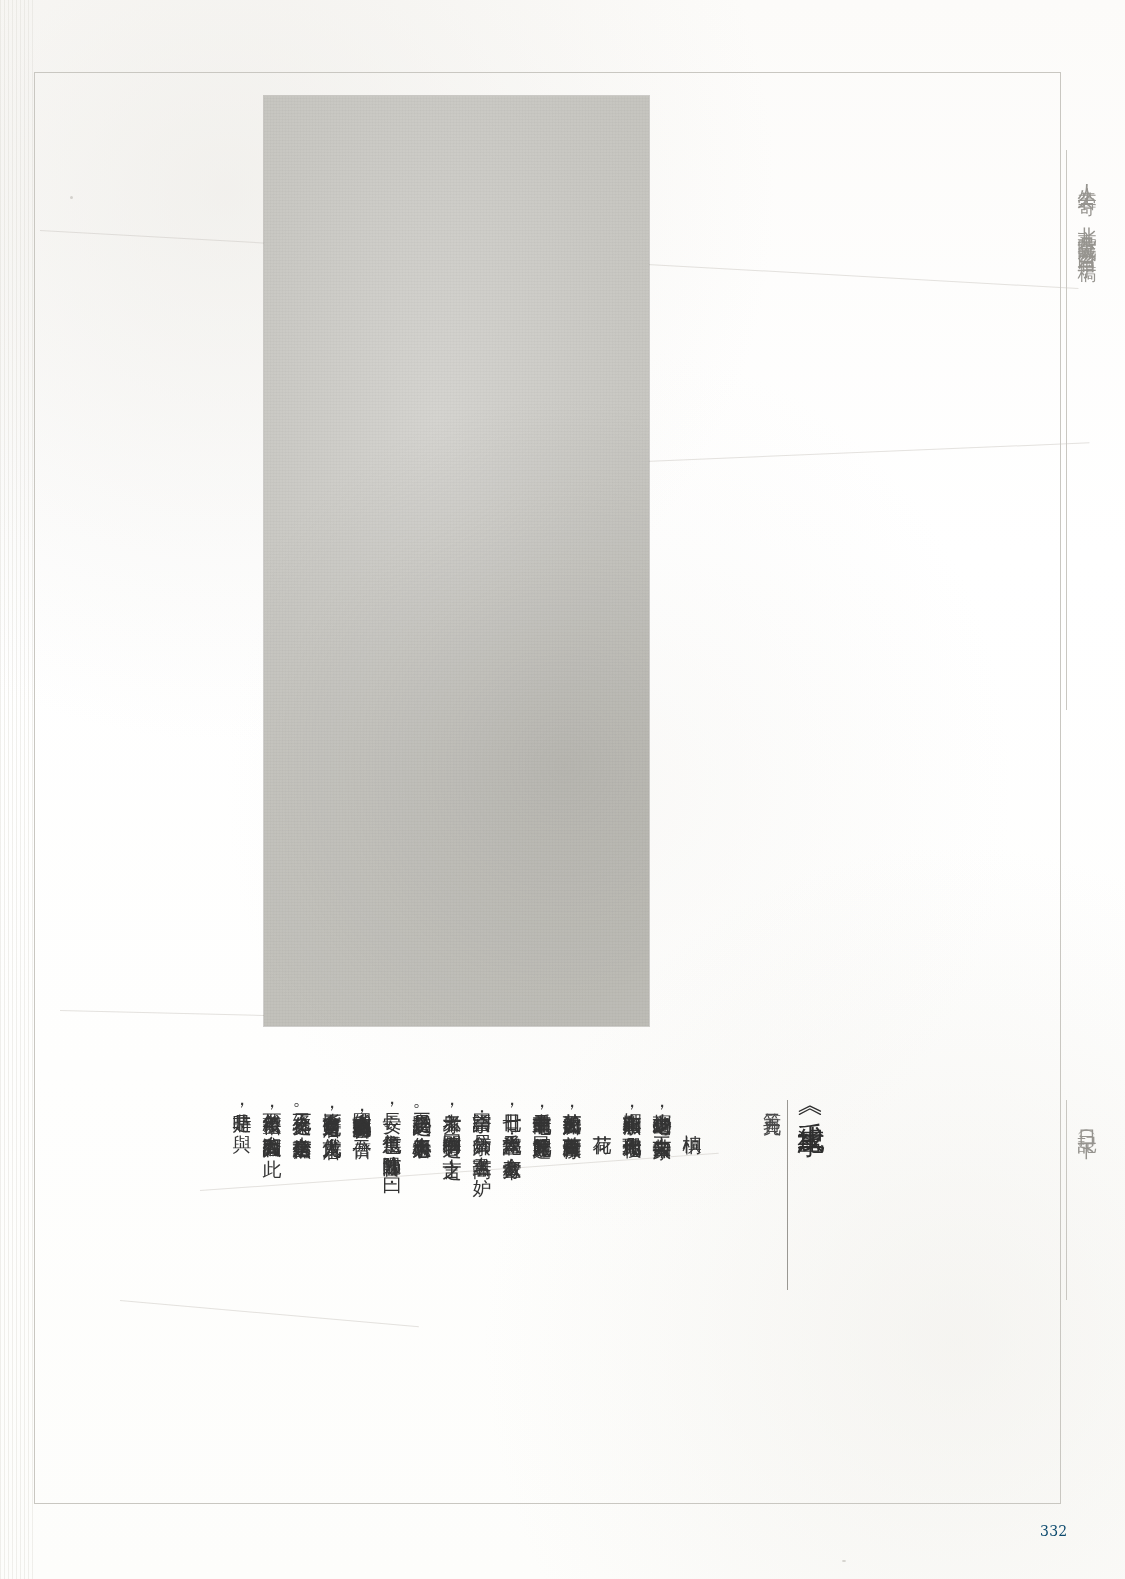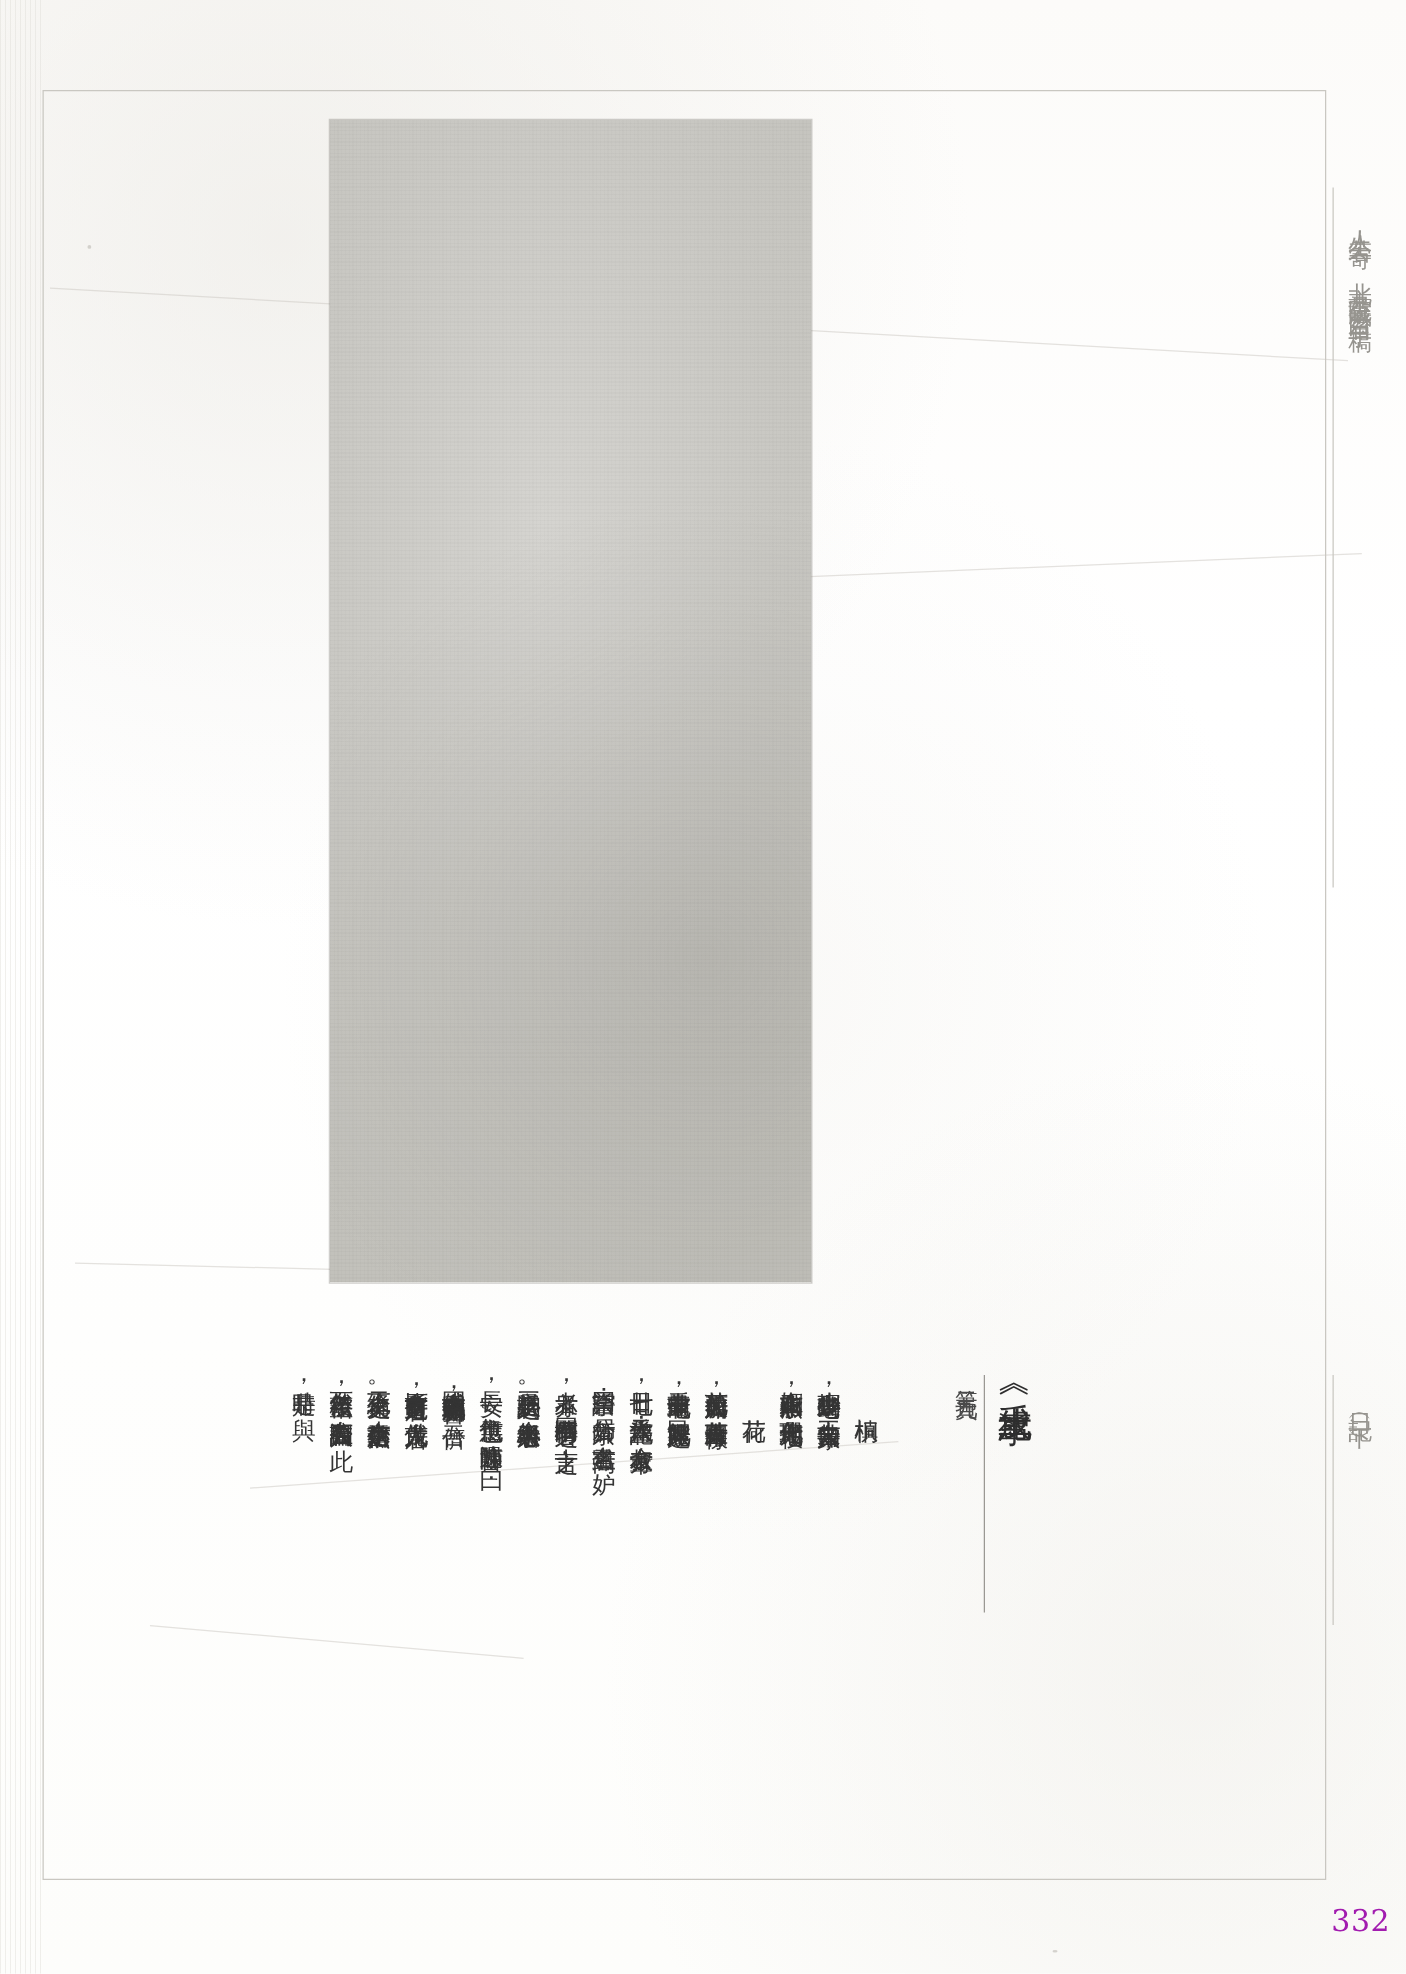--- a/index.html
+++ b/index.html
@@ -201,25 +201,24 @@
     color: #343434;
     white-space: nowrap;
     top: 0;
   }
   .bcol.indent { padding-top: 22px; }
 
   .page-num {
     position: absolute;
     left: 1040px;
     top: 1523px;
-    font-size: 24px;
-    color: #a21caf;
+    font-size: 14px;
+    color: #0c4a6e;
     font-family: "DejaVu Serif", "Liberation Serif", serif;
     letter-spacing: 0.02em;
-    margin-left: 25px;
   }
 
   .speck {
     position: absolute;
     background: rgba(196,194,188,0.7);
     border-radius: 50%;
     pointer-events: none;
   }
 </style>
 </head>

